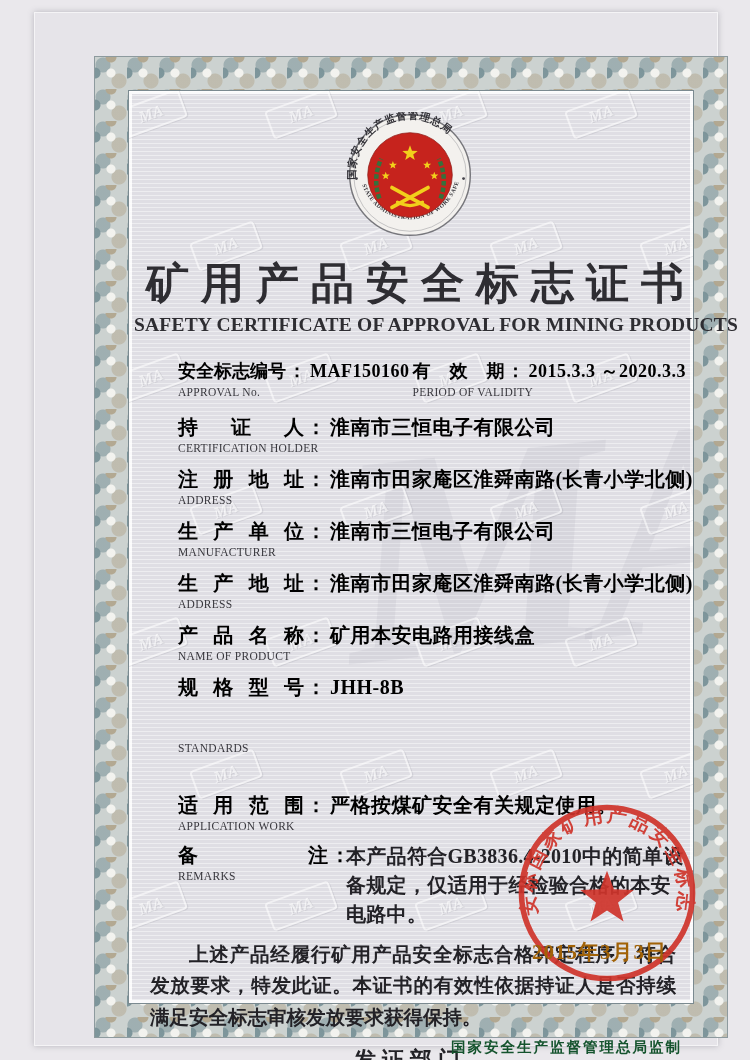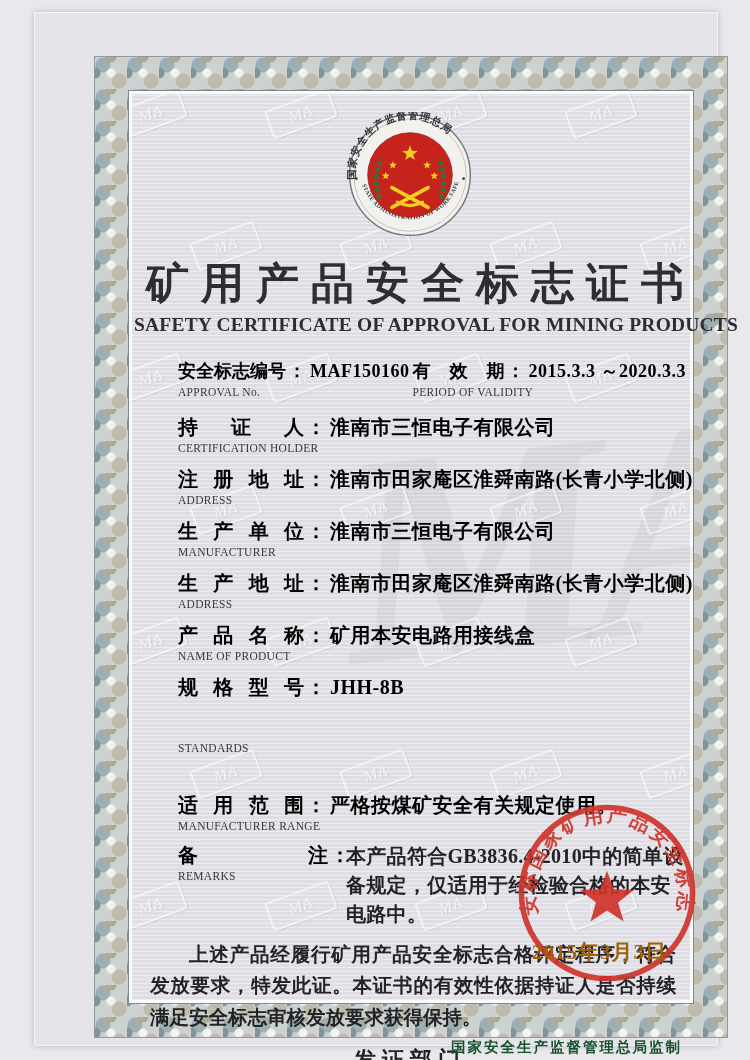--- a/index.html
+++ b/index.html
@@ -204,21 +204,21 @@
       <div class="row-en">NAME OF PRODUCT</div>
     </div>
     <div class="field-row">
       <div class="row-zh"><span class="flabel">规格型号</span><span class="colon">：</span><span class="fvalue">JHH-8B</span></div>
     </div>
     <div class="field-row gap">
       <div class="row-en">STANDARDS</div>
     </div>
     <div class="field-row">
       <div class="row-zh"><span class="flabel">适用范围</span><span class="colon">：</span><span class="fvalue">严格按煤矿安全有关规定使用。</span></div>
-      <div class="row-en">MANUFACTURER RANGE</div>
+      <div class="row-en">APPLICATION WORK</div>
     </div>
     <div class="remark-row">
       <div class="remark-left">
         <div class="row-zh"><span class="flabel">备注</span><span class="colon">：</span></div>
         <div class="row-en">REMARKS</div>
       </div>
       <div class="remark-value">本产品符合GB3836.4-2010中的简单设备规定，仅适用于经检验合格的本安电路中。</div>
     </div>
 
     <div class="statement">上述产品经履行矿用产品安全标志合格评定程序，符合发放要求，特发此证。本证书的有效性依据持证人是否持续满足安全标志审核发放要求获得保持。</div>

